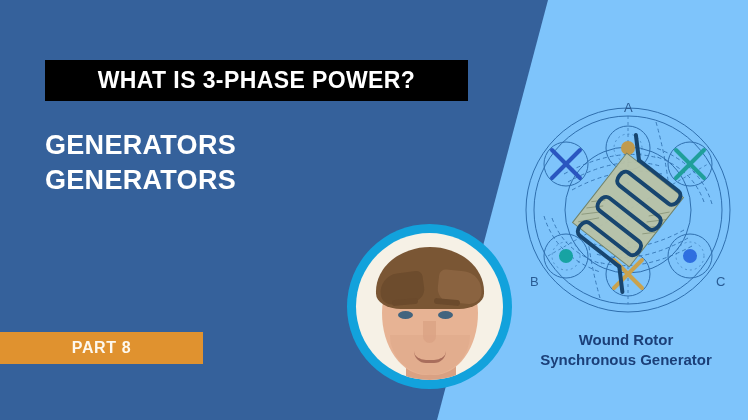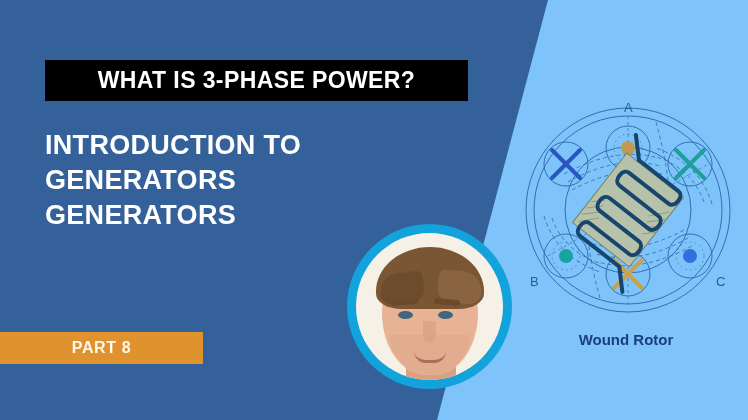--- a/index.html
+++ b/index.html
@@ -242,21 +242,20 @@
 
   <div class="bg-left"></div>
   <div class="bg-right"></div>
   <div class="bg-dark-wedge"></div>
 
   <div class="eyebrow-banner">
     <span class="eyebrow-text">WHAT IS 3-PHASE POWER?</span>
   </div>
 
   <div class="headline">
-    <span class="hl-line">INTRODUCTION TO</span>
     <span class="hl-line">GENERATORS</span>
     <span class="hl-line">GENERATORS</span>
   </div>
 
   <div class="part-badge">
     <span class="part-text">PART 8</span>
   </div>
 
   <div class="avatar">
     <div class="avatar-inner">
@@ -362,15 +361,16 @@
       <g fill="#2a5c94" font-family="Liberation Sans, sans-serif" font-size="13">
         <text x="116" y="24">A</text>
         <text x="22" y="198">B</text>
         <text x="208" y="198">C</text>
       </g>
     </svg>
   </div>
 
   <div class="caption">
     <span class="cap-line">Wound Rotor</span>
+    <span class="cap-line">Synchronous Generator</span>
   </div>
 
 </div>
 
 </body></html>

